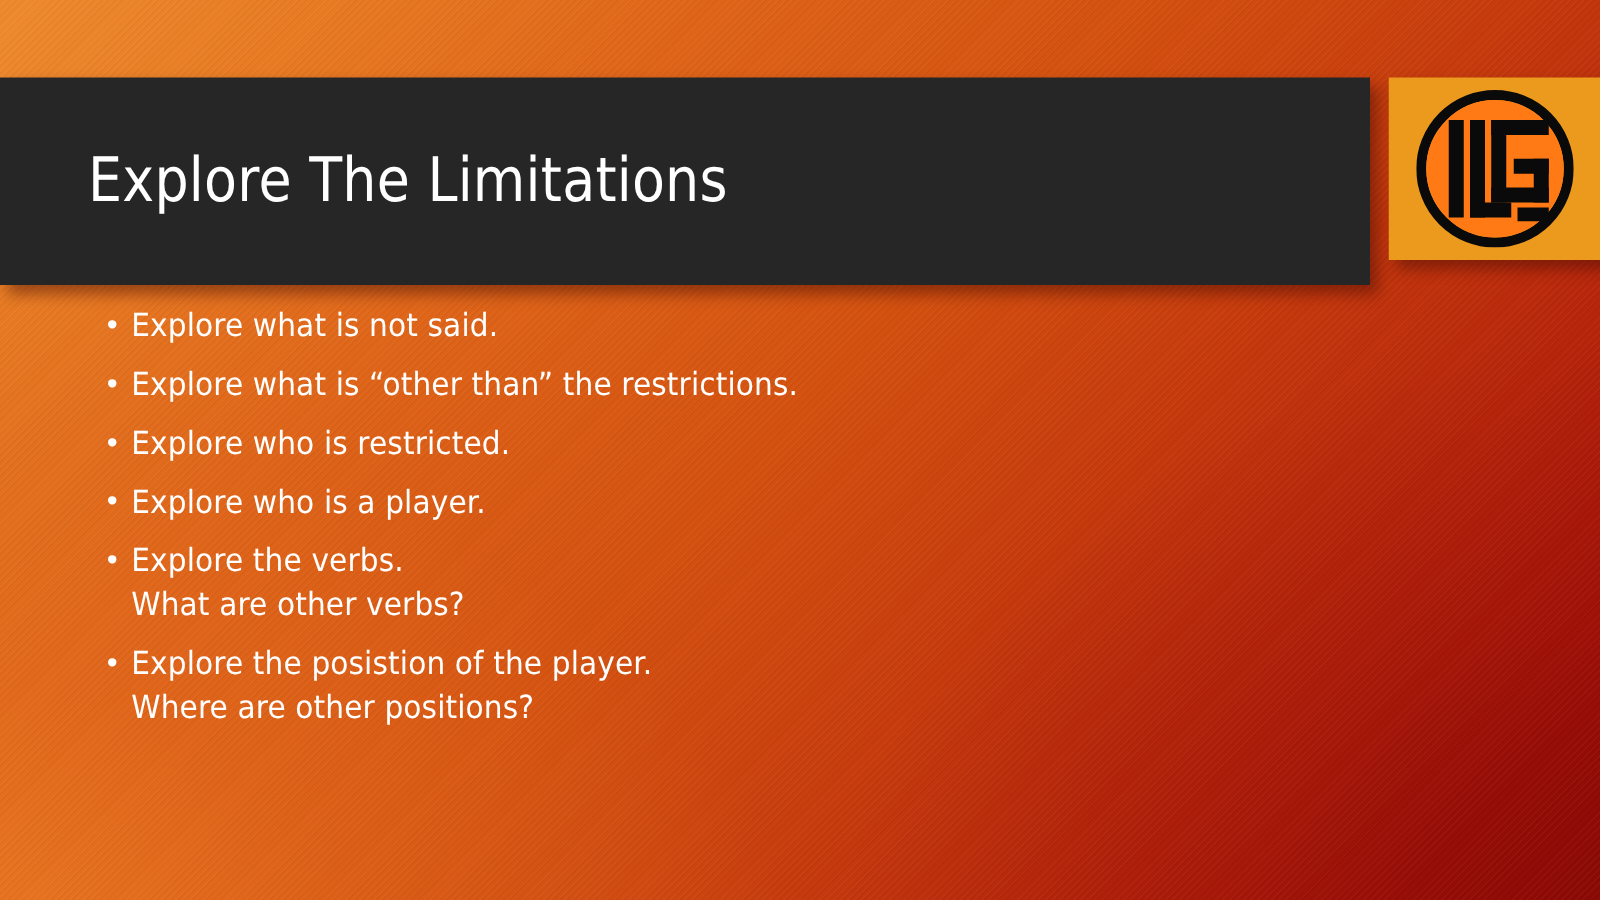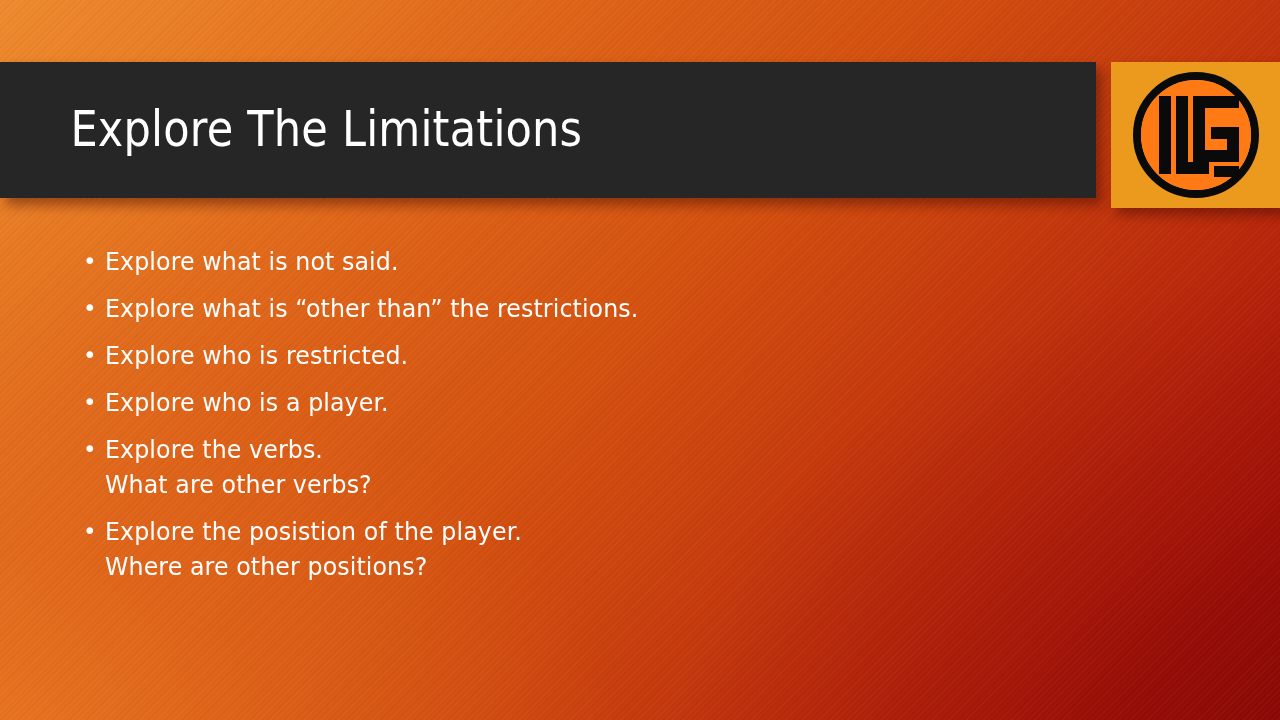--- a/index.html
+++ b/index.html
@@ -53,21 +53,21 @@
       rgba(255,255,255,0.0) 4px
     );
   }
 
   
   .title-bar {
     position: absolute;
     left: 0;
     top: 62px;
     width: 1096px;
-    height: 136px;
+    height: 166px;
     background: #262626;
     box-shadow: 6px 7px 11px rgba(60,8,4,0.46);
     display: flex;
     align-items: center;
     box-sizing: border-box;
   }
   .title-text {
     color: #FFFFFF;
     font-family: "DejaVu Sans", sans-serif;
     font-size: 49px;

